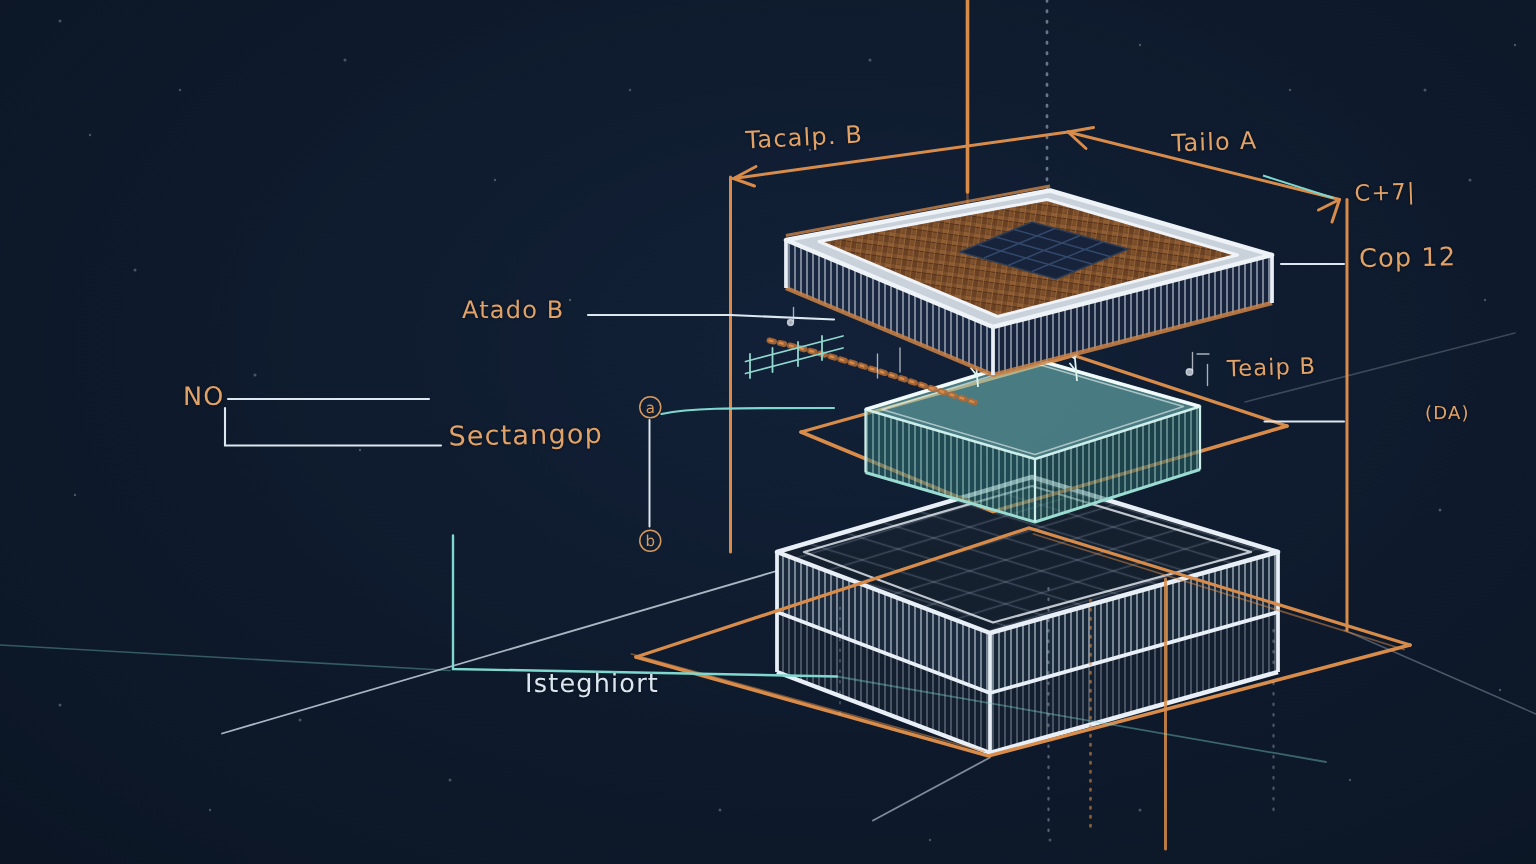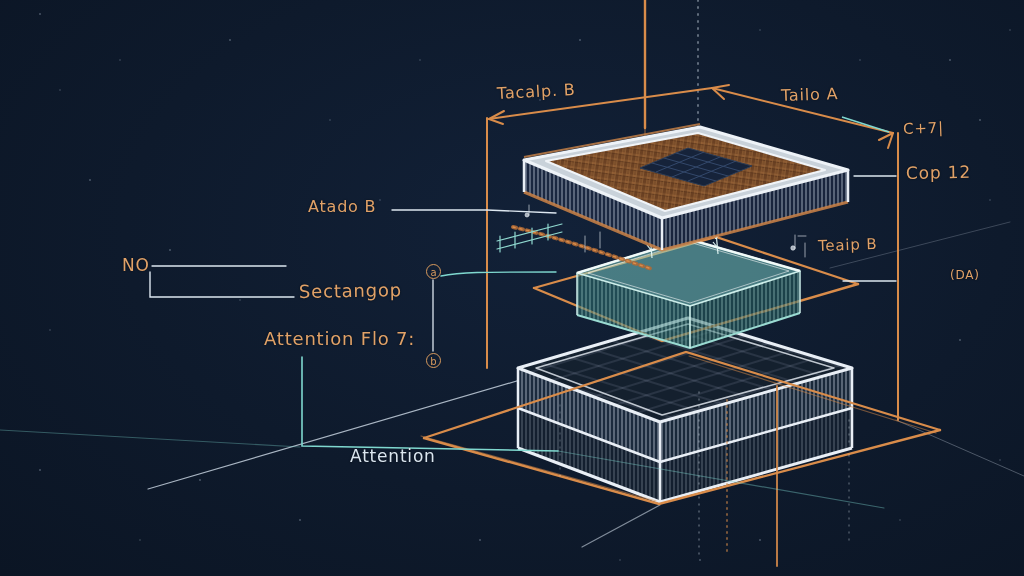--- a/index.html
+++ b/index.html
@@ -224,19 +224,18 @@
 
 <div class="lbl" style="left:497px;top:84px;font-size:16px;transform:rotate(-3deg);">Tacalp. B</div>
 <div class="lbl" style="left:781px;top:86px;font-size:16px;transform:rotate(-2deg);">Tailo A</div>
 <div class="lbl" style="left:903px;top:120px;font-size:15px;transform:rotate(-2deg);">C+7|</div>
 <div class="lbl" style="left:906px;top:163px;font-size:17px;transform:rotate(-1deg);">Cop 12</div>
 <div class="lbl" style="left:950px;top:268px;font-size:12px;">(DA)</div>
 <div class="lbl" style="left:818px;top:237px;font-size:15px;transform:rotate(-2deg);">Teaip B</div>
 <div class="lbl" style="left:308px;top:197px;font-size:16px;">Atado B</div>
 <div class="lbl" style="left:122px;top:255px;font-size:17px;text-align:center;">NO</div>
 <div class="lbl" style="left:299px;top:281px;font-size:18px;transform:rotate(-1deg);">Sectangop</div>
-<div class="lbl" style="left:264px;top:328px;font-size:18px;">Attention Flo 7:</div>
-<div class="lbl lbl-white" style="left:350px;top:446px;font-size:17px;">Attention</div>
+<div class="lbl lbl-white" style="left:350px;top:446px;font-size:17px;">Isteghiort</div>
 
 <div class="marker" style="left:426px;top:264px;">a</div>
 <div class="marker" style="left:426px;top:353px;">b</div>
 
 </div>
 
 </body></html>

